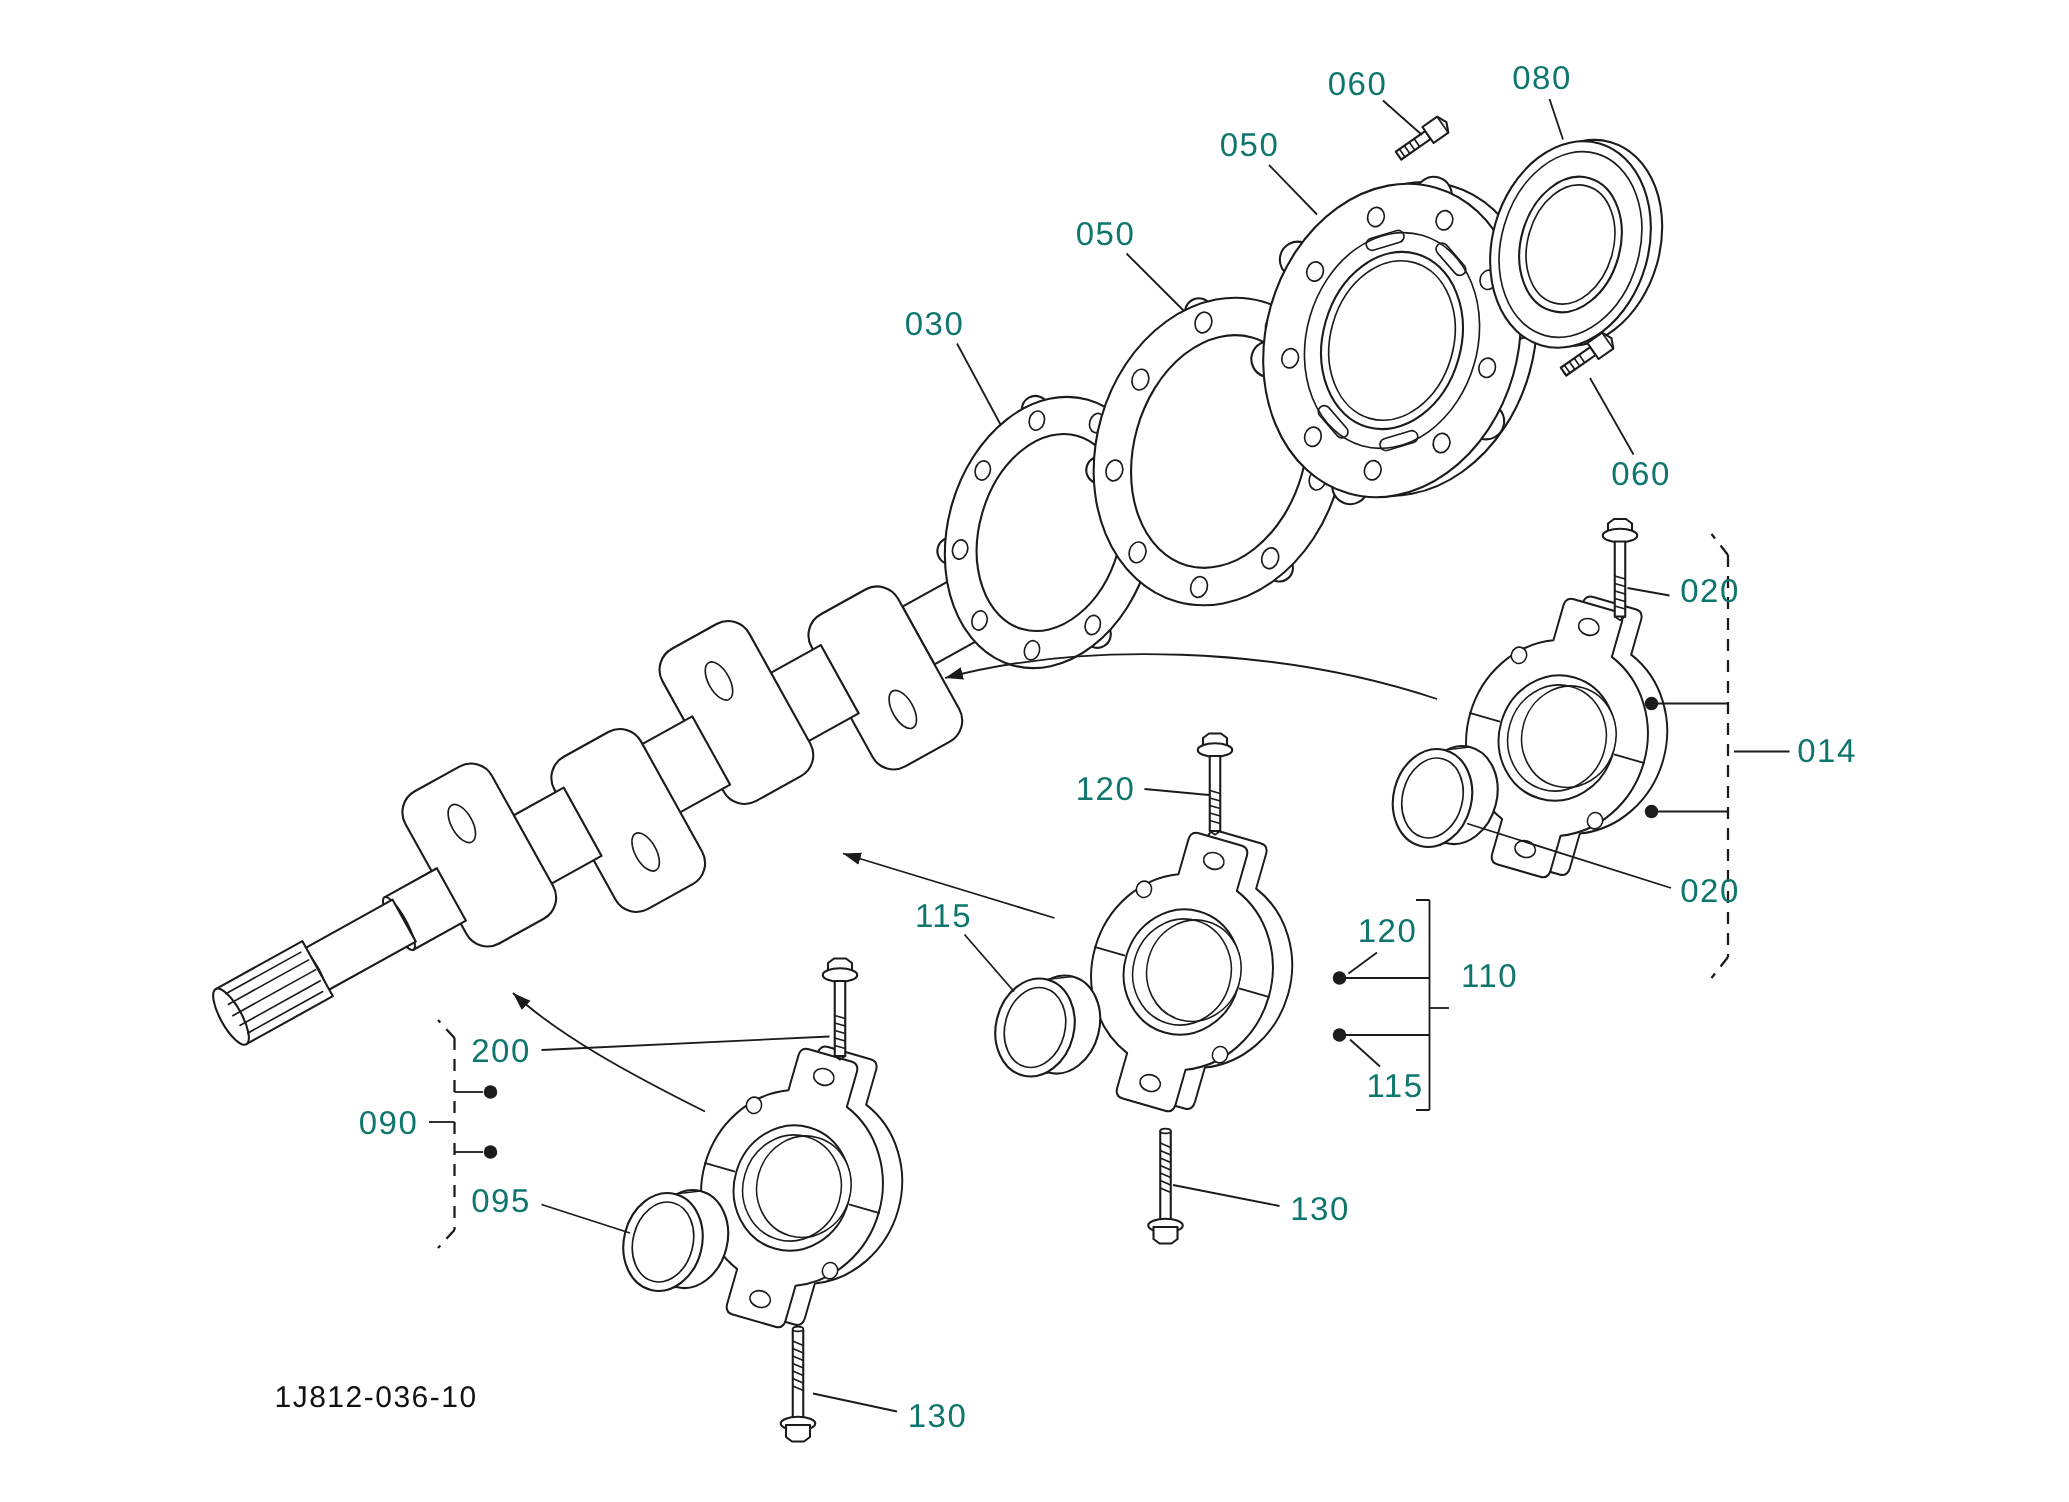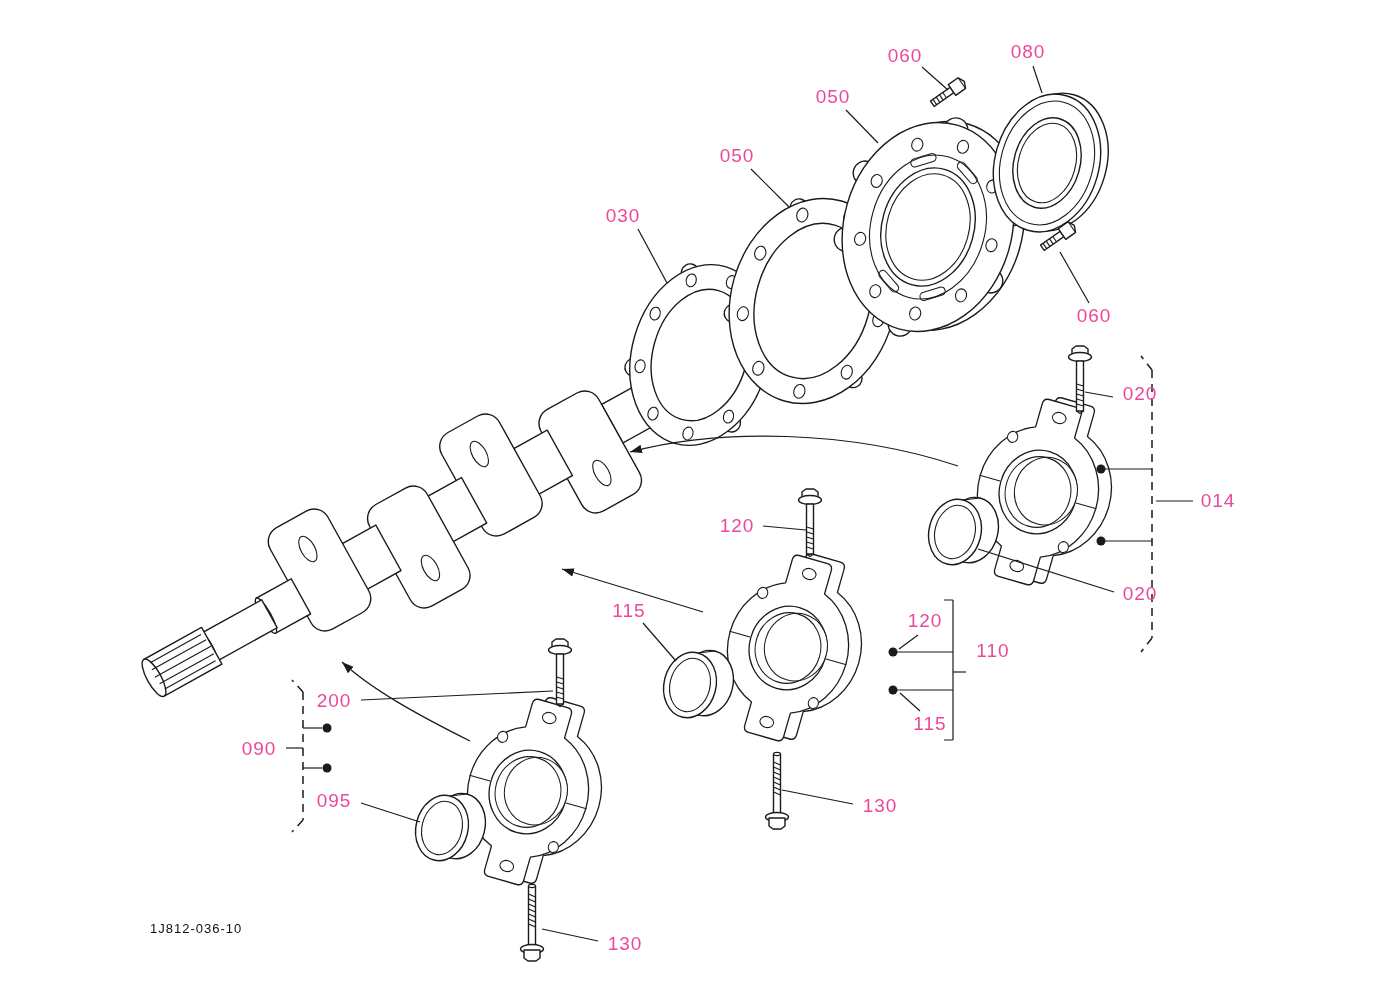--- a/index.html
+++ b/index.html
@@ -1,21 +1,21 @@
 <!DOCTYPE html>
 <html><head>
 <meta charset="utf-8">
 <style>
   html,body{margin:0;padding:0;background:#ffffff;}
   .stage{position:relative;width:1379px;height:1001px;background:#ffffff;
          font-family:"Liberation Sans",sans-serif;overflow:hidden;}
   .stage svg{position:absolute;left:0;top:0;}
-  .lbl{position:absolute;transform:translate(-50%,-50%);font-size:19px;color:#ec4899;
+  .lbl{position:absolute;transform:translate(-50%,-50%);font-size:22px;color:#0f766e;
        letter-spacing:1px;white-space:nowrap;}
-  .dwg{position:absolute;font-size:13px;color:#111;letter-spacing:1px;}
+  .dwg{position:absolute;font-size:20px;color:#111;letter-spacing:1px;margin-left:33px;}
   
   .ln{fill:#ffffff;stroke:#1b1b1b;stroke-width:1.4;stroke-linejoin:round;}
   .thin{fill:#ffffff;stroke:#1b1b1b;stroke-width:1.1;}
   .thinN{fill:none;stroke:#1b1b1b;stroke-width:1.1;}
   .lead{fill:none;stroke:#1b1b1b;stroke-width:1.2;}
   .dash{fill:none;stroke:#1b1b1b;stroke-width:1.5;stroke-dasharray:8 6;}
   .dot{fill:#1b1b1b;stroke:none;}
 </style>
 </head>
 <body>

